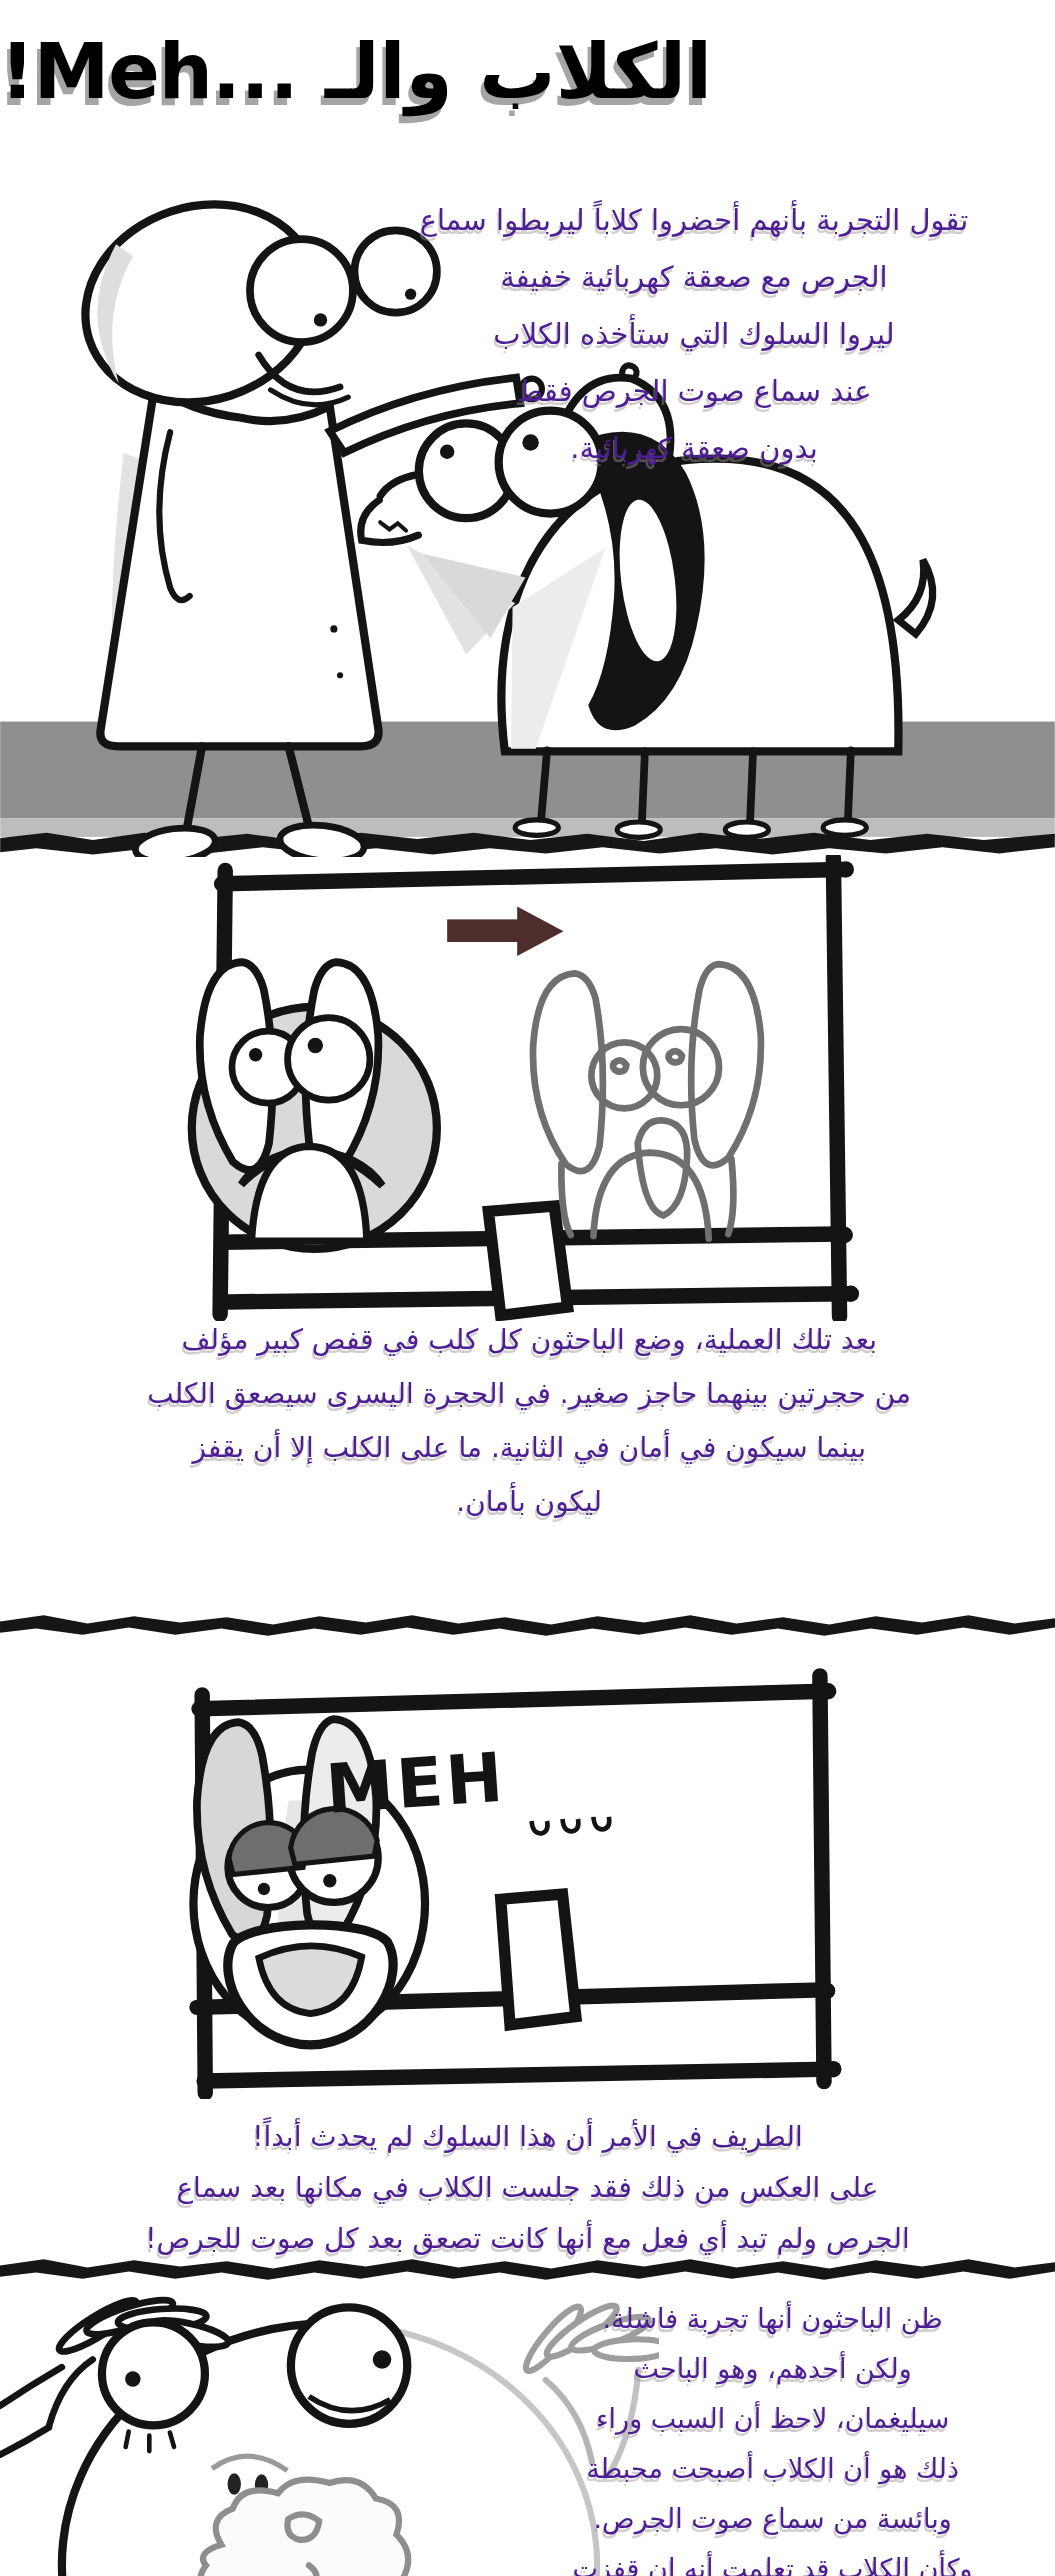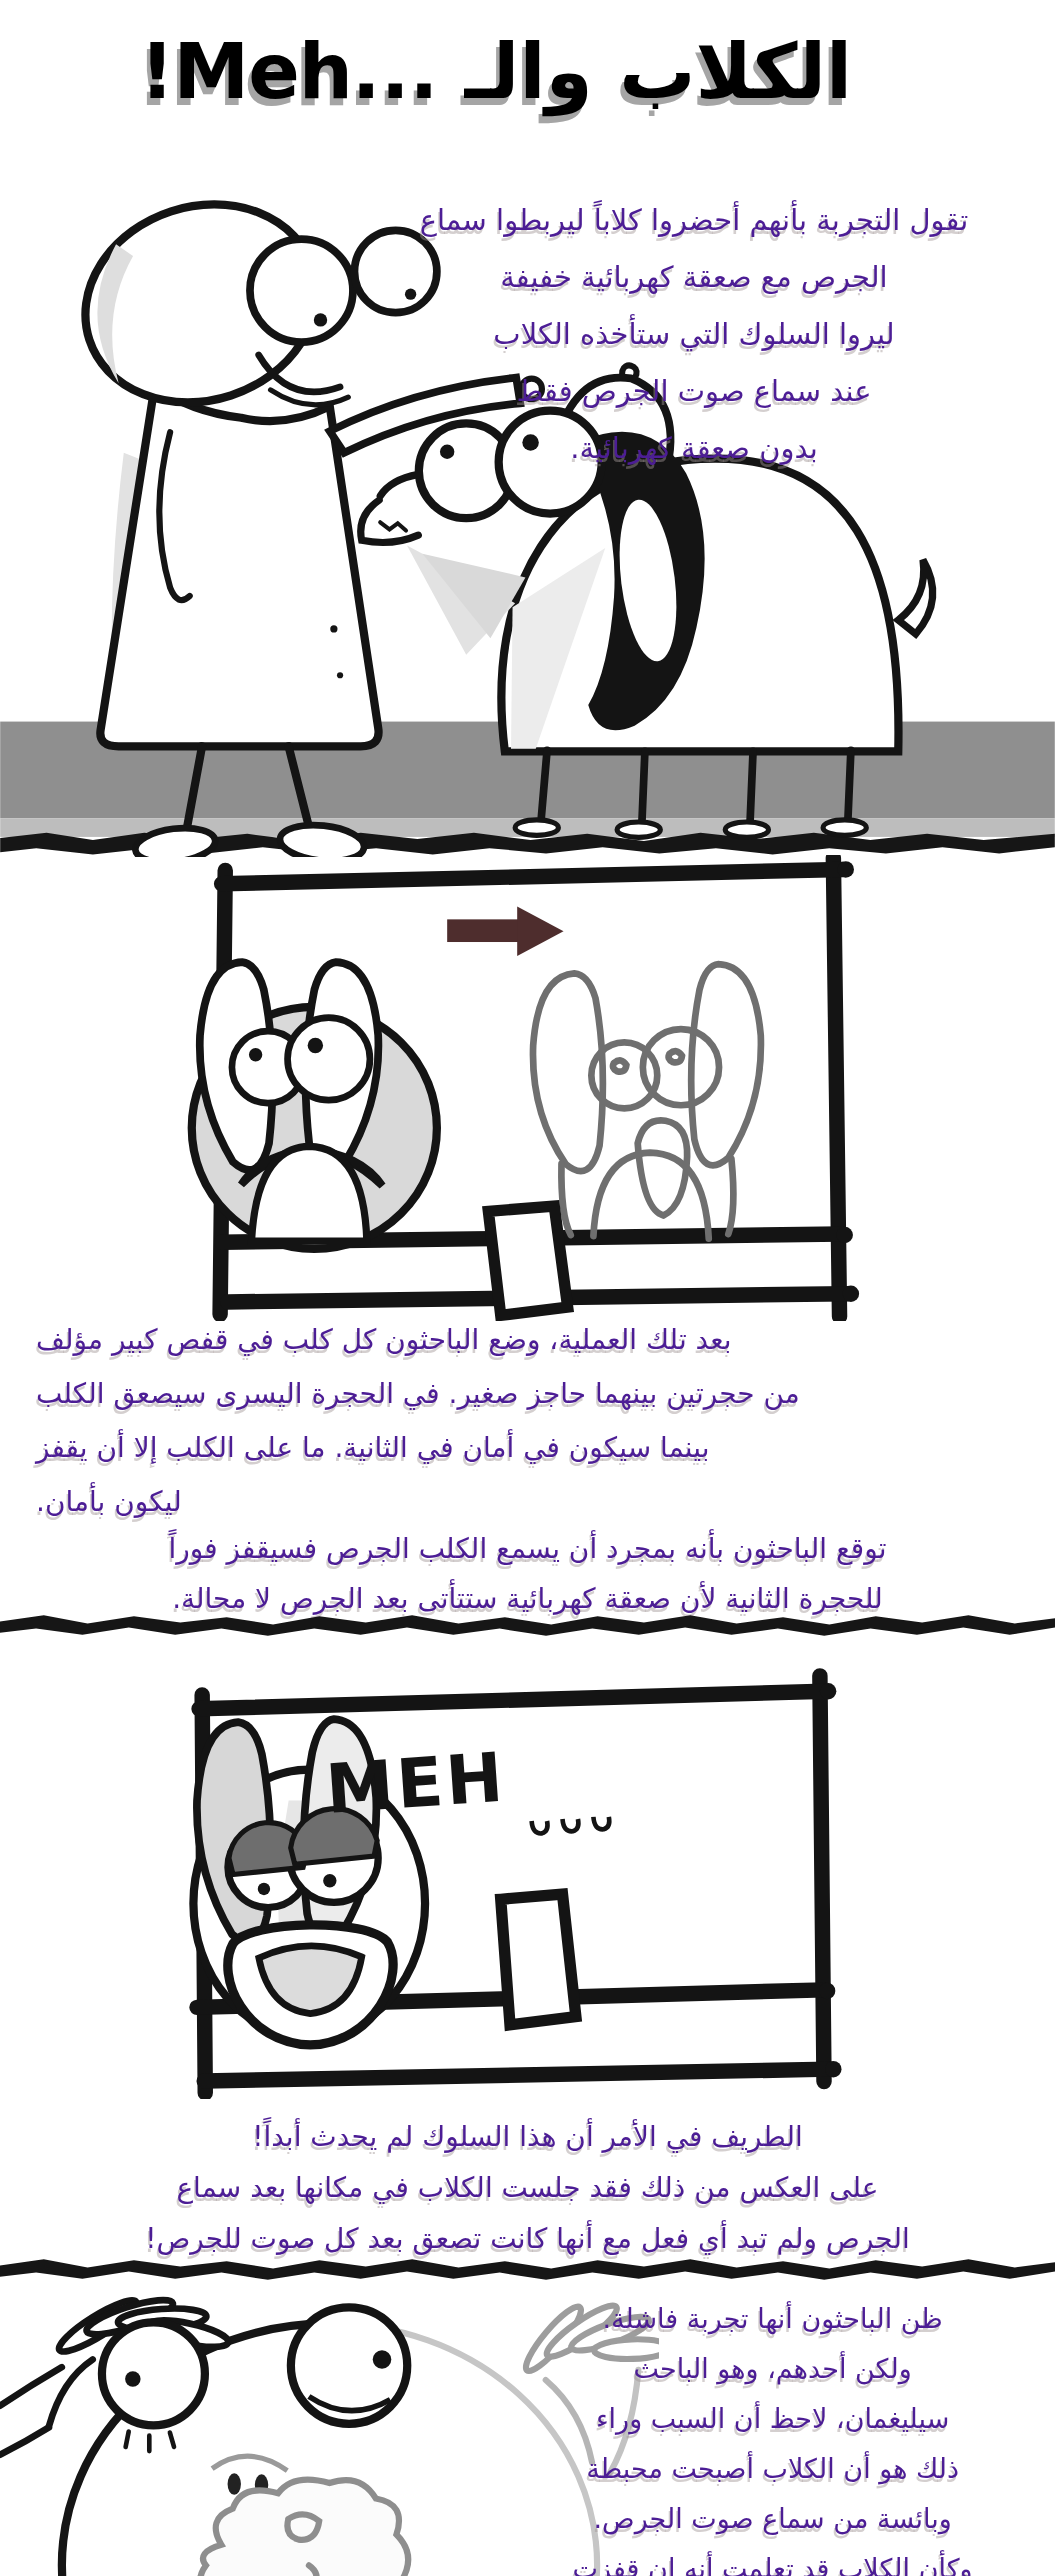--- a/index.html
+++ b/index.html
@@ -1,25 +1,25 @@
 <!DOCTYPE html>
 <html lang="ar" dir="rtl" style="font-size:8.2px"><head>
 <meta charset="utf-8">
 <style>
   html,body{margin:0;padding:0;background:#ffffff;}
   #page{position:relative;width:1055px;height:3452px;background:#ffffff;overflow:hidden;
         font-family:"DejaVu Sans","Liberation Sans",sans-serif;}
   .abs{position:absolute;}
-  #title{top:27px;left:0;width:852px;text-align:right;
+  #title{top:27px;left:0;width:852px;text-align:left;
          font-size:76px;font-weight:bold;color:#000;letter-spacing:-1px;
          text-shadow:-3.6px 6.7px 0 #a5a5a5;white-space:nowrap;}
   .para{color:#4c1d95;white-space:pre-line;direction:rtl;
         text-shadow:-1.5px 3.6px 0 rgba(160,148,148,0.45);}
   #p1{top:192px;right:18.5px;width:685px;text-align:center;font-size:29px;line-height:57px;}
-  #p2{top:1313px;right:20.6px;left:36px;text-align:left;font-size:28px;line-height:54px;}
+  #p2{top:1313px;right:20.6px;left:24px;text-align:center;font-size:28px;line-height:54px;}
   #p3{top:1524px;right:15.5px;left:15.5px;text-align:center;font-size:28px;line-height:50px;}
   #p4{top:2111px;right:15.5px;left:15.5px;text-align:center;font-size:28px;line-height:51px;}
   #p5{top:2294px;right:14.4px;width:536px;text-align:center;font-size:27px;line-height:50px;}
   svg{display:block;}
 </style>
 </head>
 <body>
 
 <div id="page">
 
@@ -145,22 +145,20 @@
       </g>
 
       <polygon points="948,692 1076,682 1102,878 972,894" fill="#ffffff" stroke="#141414" stroke-width="22"></polygon>
     </svg>
   </div>
 
   <div id="p2" class="abs para">بعد تلك العملية، وضع الباحثون كل كلب في قفص كبير مؤلف
 من حجرتين بينهما حاجز صغير. في الحجرة اليسرى سيصعق الكلب
 بينما سيكون في أمان في الثانية. ما على الكلب إلا أن يقفز
 ليكون بأمان.</div>
-  <div id="p3" class="abs para">توقع الباحثون بأنه بمجرد أن يسمع الكلب الجرص فسيقفز فوراً
-للحجرة الثانية لأن صعقة كهربائية ستتأتى بعد الجرص لا محالة.</div>
 
   <div class="abs" style="top:1612px;left:0;">
     <svg width="1055" height="26" viewBox="0 0 2048 50">
       <path fill="#161616" d="M0,18 L85,6 L170,22 L260,8 L350,20 L440,10 L530,24 L620,8 L710,20 L800,6 L890,22 L980,10 L1070,24 L1160,8 L1250,20 L1340,6 L1430,22 L1520,10 L1610,24 L1700,8 L1790,20 L1880,6 L1970,22 L2048,12 L2048,30 L1960,44 L1870,30 L1780,44 L1690,32 L1600,46 L1510,32 L1420,44 L1330,30 L1240,44 L1150,32 L1060,46 L970,32 L880,44 L790,30 L700,44 L610,32 L520,46 L430,32 L340,44 L250,30 L160,44 L70,32 L0,40 Z"></path>
     </svg>
   </div>
 
   <div class="abs" style="top:1646px;left:0;">
     <svg width="1055" height="453" viewBox="0 0 2048 880">
       <g stroke="#141414" stroke-width="30" stroke-linecap="round" fill="none">

